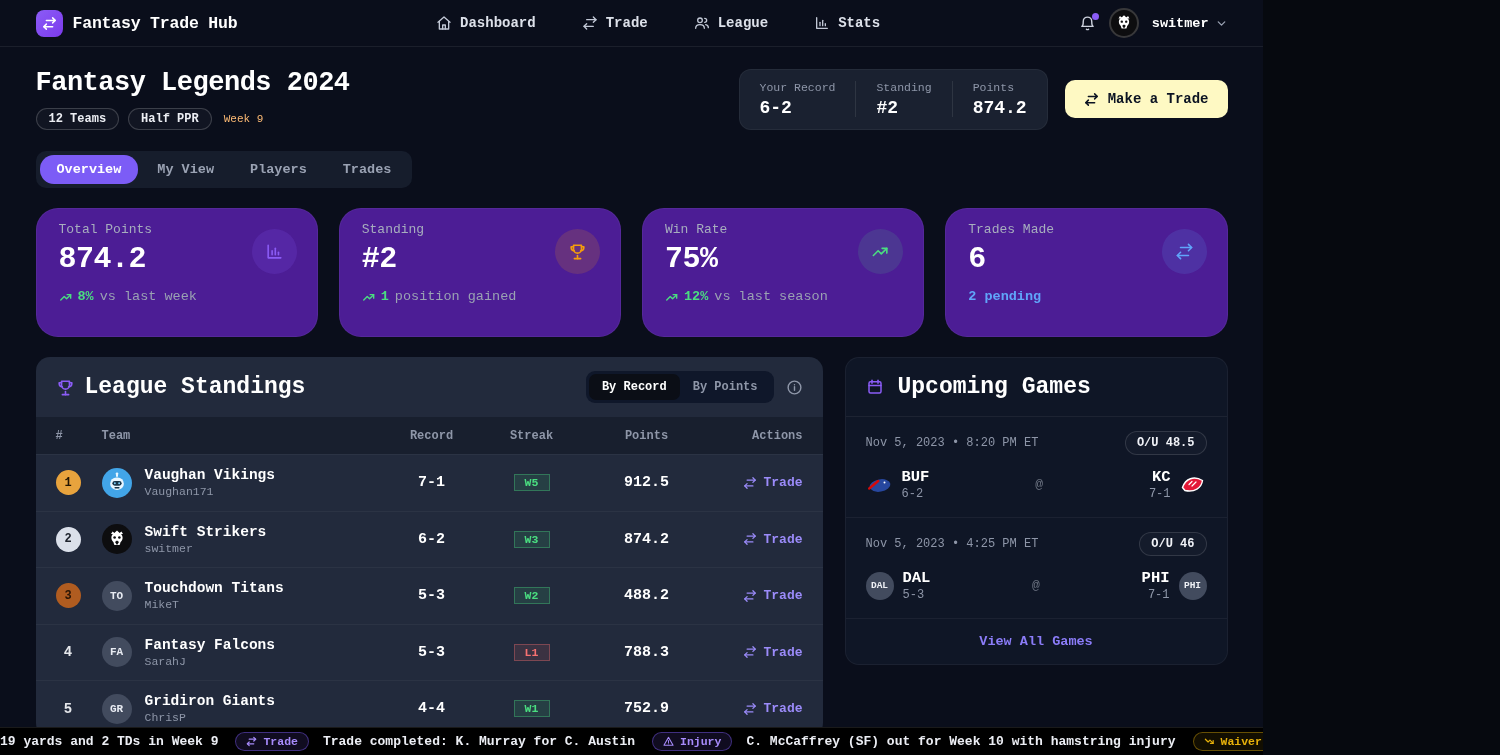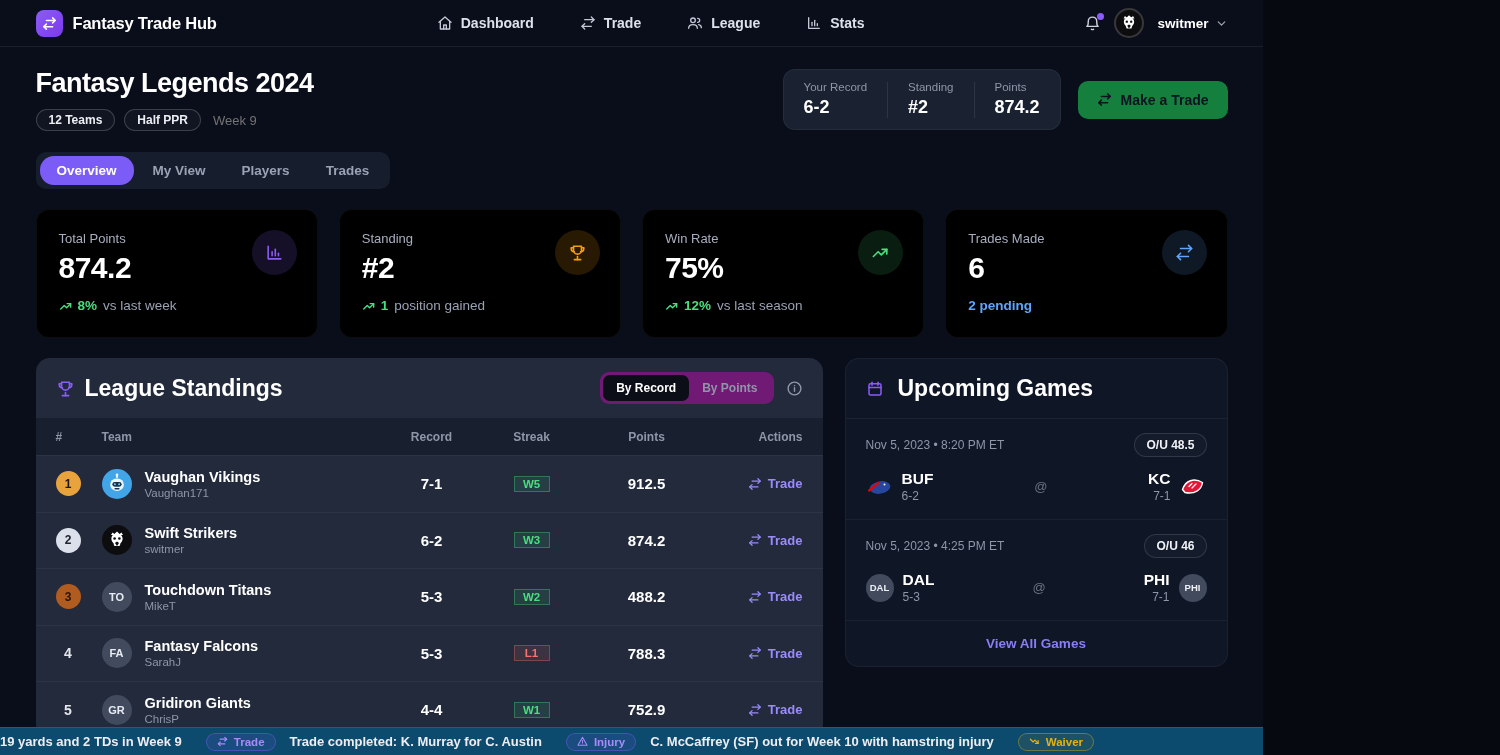--- a/index.html
+++ b/index.html
@@ -1,20 +1,20 @@
 <!DOCTYPE html>
 <html><head>
 <meta charset="utf-8">
 <style>
   * { margin:0; padding:0; box-sizing:border-box; }
   html,body { background:#06090f; }
   .app {
     position:relative; width:1263px; height:755px; overflow:hidden;
     background:#0a0e1b; color:#fff;
-    font-family:Liberation Sans, sans-serif;
+    font-family:Liberation Mono, monospace;
   }
   svg { display:block; }
 
   
   .topnav { height:47px; border-bottom:1px solid rgba(255,255,255,0.07); display:flex; align-items:center; }
   .nav-inner { width:1192px; margin:0 auto; display:flex; align-items:center; }
   .brand { display:flex; align-items:center; gap:10px; }
   .brand-logo { width:27px; height:27px; border-radius:8px; background:linear-gradient(135deg,#8b5cf6,#7c3aed);
     display:flex; align-items:center; justify-content:center; color:#fff; }
   .brand-name { font-size:16.5px; font-weight:800; letter-spacing:-0.2px; }
@@ -30,41 +30,41 @@
   .nav-username { font-size:13.5px; font-weight:700; }
   .nav-user svg { color:#9aa2b3; }
 
   
   .content { width:1192px; margin:0 auto; padding-top:21px; }
   .page-head { display:flex; justify-content:space-between; align-items:center; }
   .page-title { font-size:27px; font-weight:800; letter-spacing:-0.5px; }
   .badge-row { display:flex; align-items:center; gap:9px; margin-top:10px; }
   .pill-badge { border:1px solid rgba(255,255,255,0.18); background:rgba(255,255,255,0.03); border-radius:999px;
     padding:3px 12px; font-size:12px; font-weight:700; color:#eceef3; }
-  .week-label { font-size:13px; color:#737373; margin-left:3px; }
+  .week-label { font-size:11px; color:#fdba74; margin-left:3px; }
 
   .head-right { display:flex; align-items:center; gap:17px; }
   .record-card { background:#1a2130; border:1px solid rgba(255,255,255,0.05); border-radius:12px;
     display:flex; align-items:center; gap:20px; padding:11px 20px; }
   .record-item .r-label { font-size:11.5px; color:#8e96a8; margin-bottom:4px; }
   .record-item .r-value { font-size:18px; font-weight:800; }
   .record-div { width:1px; height:36px; background:rgba(255,255,255,0.09); }
-  .trade-btn { display:flex; align-items:center; gap:9px; background:#15803d; color:#0b1322;
+  .trade-btn { display:flex; align-items:center; gap:9px; background:#fef9c3; color:#0b1322;
     border:none; border-radius:10px; height:38px; padding:0 19px; font-size:14px; font-weight:700;
     font-family:inherit; cursor:pointer; }
 
   
   .tabs { margin-top:21px; display:inline-flex; background:#161d2c; border-radius:10px; padding:4px; gap:2px; }
   .tab { padding:7px 17px; font-size:13.5px; font-weight:600; color:#9aa2b3; border-radius:14px; cursor:pointer; }
   .tab.active { background:#7c5cf6; color:#fff; }
 
   
   .stat-grid { margin-top:20px; display:grid; grid-template-columns:repeat(4,1fr); gap:21px; }
-  .stat-card { position:relative; background:#000000; border:1px solid rgba(255,255,255,0.05);
-    border-radius:13px; padding:21px 22px; height:129px; }
+  .stat-card { position:relative; background:#4c1d95; border:1px solid rgba(255,255,255,0.05);
+    border-radius:22px; padding:13px 22px; height:129px; }
   .stat-label { font-size:13px; color:#a7aebe; }
   .stat-value { font-size:30px; font-weight:800; margin-top:5px; letter-spacing:-0.5px; }
   .stat-delta { display:flex; align-items:center; gap:6px; margin-top:13px; font-size:13.5px; }
   .delta-pos { color:#4ade80; font-weight:700; display:flex; align-items:center; gap:5px; }
   .delta-note { color:#9aa2b3; }
   .delta-blue { color:#60a5fa; font-weight:600; }
   .stat-icon { position:absolute; top:20px; right:20px; width:45px; height:45px; border-radius:50%;
     display:flex; align-items:center; justify-content:center; }
   .ic-purple { background:rgba(139,92,246,0.16); color:#8b5cf6; }
   .ic-gold   { background:rgba(245,158,11,0.16); color:#f59e0b; }
@@ -74,21 +74,21 @@
   
   .bottom-grid { margin-top:20px; display:grid; grid-template-columns:787px 383px; gap:22px; align-items:start; }
 
   
   .standings { background:#222a3c; border-radius:14px; overflow:hidden; }
   .panel-head { display:flex; justify-content:space-between; align-items:center; padding:14px 20px; }
   .panel-title-wrap { display:flex; align-items:center; gap:10px; }
   .panel-title { font-size:23px; font-weight:800; }
   .trophy-purple { color:#8b5cf6; }
   .toggle-wrap { display:flex; align-items:center; gap:12px; }
-  .toggle-group { display:flex; background:#701a75; border-radius:9px; padding:3px; }
+  .toggle-group { display:flex; background:#0f172a; border-radius:9px; padding:3px; }
   .toggle-btn { font-size:12px; font-weight:700; padding:6px 13px; border-radius:7px; color:#8e96a8; cursor:pointer; }
   .toggle-btn.active { background:#0b0e16; color:#fff; }
   .info-btn { color:#8e96a8; cursor:pointer; }
 
   .thead, .trow { display:grid; grid-template-columns:46px 1fr 100px 100px 130px 91px; align-items:center; padding:0 20px; }
   .thead { height:37px; background:rgba(9,13,23,0.38); color:#8e96a8; font-size:12px; font-weight:600; }
   .col-c { text-align:center; } .col-r { text-align:right; }
   .trow { height:56.5px; border-top:1px solid rgba(255,255,255,0.045); }
   .rank-badge { width:25px; height:25px; border-radius:50%; display:flex; align-items:center; justify-content:center;
     font-size:12px; font-weight:800; }
@@ -125,22 +125,22 @@
   .tb-name { font-size:15.5px; font-weight:800; }
   .tb-rec { font-size:12px; color:#8e96a8; margin-top:1px; }
   .tb-right { text-align:right; }
   .at-sign { color:#6b7280; font-size:13px; }
   .team-logo { width:27px; height:27px; flex:none; }
   .logo-circle { width:28px; height:28px; border-radius:50%; background:#424b5e; color:#eef0f5;
     display:flex; align-items:center; justify-content:center; font-size:9.5px; font-weight:700; flex:none; }
   .games-footer { padding:15px; text-align:center; color:#8b7cf8; font-size:13.5px; font-weight:700; cursor:pointer; }
 
   
-  .ticker { position:absolute; left:0; right:0; bottom:0; height:28px; background:#0c4a6e;
-    border-top:1px solid rgba(255,255,255,0.1); display:flex; align-items:center; gap:24px;
+  .ticker { position:absolute; left:0; right:0; bottom:0; height:28px; background:#000000;
+    border-top:1px solid rgba(255,255,255,0.1); display:flex; align-items:center; gap:17px;
     white-space:nowrap; overflow:hidden; z-index:20; }
   .ticker-item { display:flex; align-items:center; gap:14px; font-size:13px; font-weight:600; color:#eceef4; flex:none; }
   .ticker-badge { display:flex; align-items:center; gap:6px; border-radius:999px; padding:2px 10px;
     font-size:11.5px; font-weight:700; }
   .tb-trade, .tb-injury { color:#a78bfa; background:rgba(124,92,246,0.13); border:1px solid rgba(124,92,246,0.45); }
   .tb-player { color:#60a5fa; background:rgba(96,165,250,0.10); border:1px solid rgba(96,165,250,0.40); }
   .tb-waiver { color:#e7b10a; background:rgba(231,177,10,0.08); border:1px solid rgba(231,177,10,0.40); }
 </style>
 </head>
 <body>

